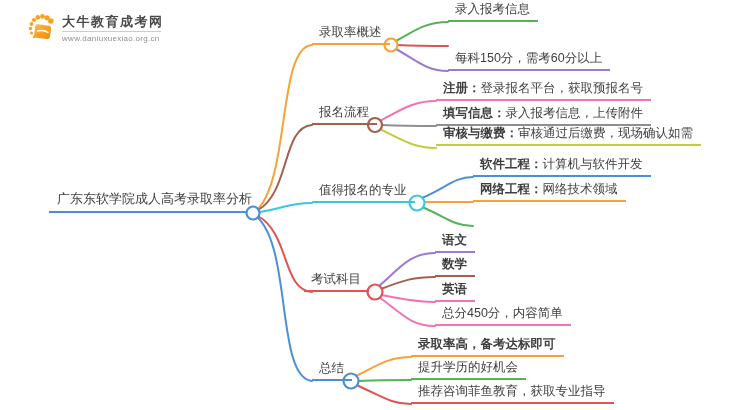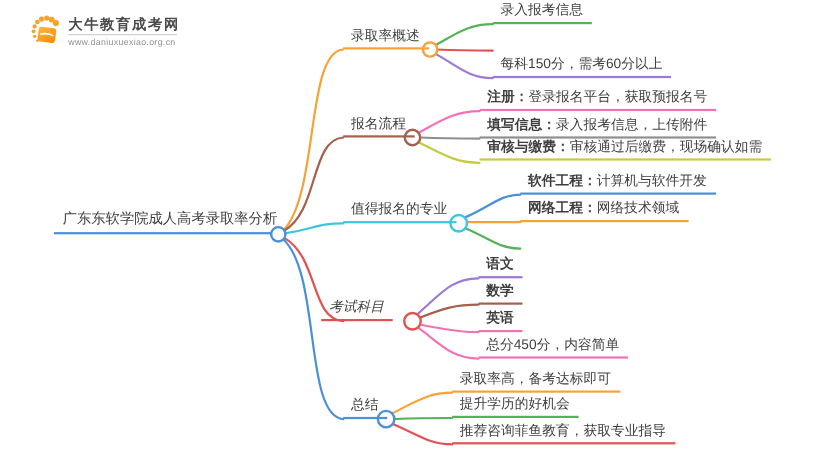--- a/index.html
+++ b/index.html
@@ -109,35 +109,35 @@
     </div>
   </div>
 
   <div class="node root-node c-blue" style="left:49px;top:191px;">
     <span>广东东软学院成人高考录取率分析</span>
   </div>
 
   <div class="node c-orange" style="left:312px;top:25px;"><span>录取率概述</span></div>
   <div class="node c-brown" style="left:312px;top:105px;"><span>报名流程</span></div>
   <div class="node c-cyan" style="left:312px;top:183px;"><span>值得报名的专业</span></div>
-  <div class="node c-red" style="left:292px;top:272px;font-style:italic;"><span>考试科目</span></div>
+  <div class="node c-red" style="left:304px;top:272px;"><span>考试科目</span></div>
   <div class="node c-blue" style="left:312px;top:361px;"><span>总结</span></div>
 
   <div class="node c-green" style="left:448px;top:2px;"><span class="pfx"></span><span>录入报考信息</span></div>
   <div class="node c-purple" style="left:448px;top:51px;text-align:center;"><span class="pfx"></span><span>每科150分，需考60分以上</span></div>
 
   <div class="node c-pink" style="left:436px;top:81px;"><span class="pfx">注册：</span><span>登录报名平台，获取预报名号</span></div>
   <div class="node c-gray" style="left:436px;top:106px;"><span class="pfx">填写信息：</span><span>录入报考信息，上传附件</span></div>
   <div class="node c-yellowgreen" style="left:436px;top:113px;margin-top:13px;"><span class="pfx">审核与缴费：</span><span>审核通过后缴费，现场确认如需</span></div>
 
   <div class="node c-blue" style="left:473px;top:157px;"><span class="pfx">软件工程：</span><span>计算机与软件开发</span></div>
   <div class="node c-orange" style="left:473px;top:182px;"><span class="pfx">网络工程：</span><span>网络技术领域</span></div>
 
   <div class="node c-purple" style="left:435px;top:233px;"><span class="pfx">语文</span><span></span></div>
   <div class="node c-brown" style="left:435px;top:257px;"><span class="pfx">数学</span><span></span></div>
   <div class="node c-pink" style="left:435px;top:282px;"><span class="pfx">英语</span><span></span></div>
   <div class="node c-pink" style="left:435px;top:306px;"><span class="pfx"></span><span>总分450分，内容简单</span></div>
 
-  <div class="node c-orange" style="left:411px;top:337px;"><span class="pfx"></span><span>录取率高，备考达标即可</span></div>
+  <div class="node c-orange" style="left:411px;top:337px;font-weight:bold;"><span class="pfx"></span><span>录取率高，备考达标即可</span></div>
   <div class="node c-red" style="left:411px;top:384px;"><span class="pfx"></span><span>推荐咨询菲鱼教育，获取专业指导</span></div>
   <div class="node c-green" style="left:411px;top:360px;"><span class="pfx"></span><span>提升学历的好机会</span></div>
 
 </div>
 
 </body></html>

